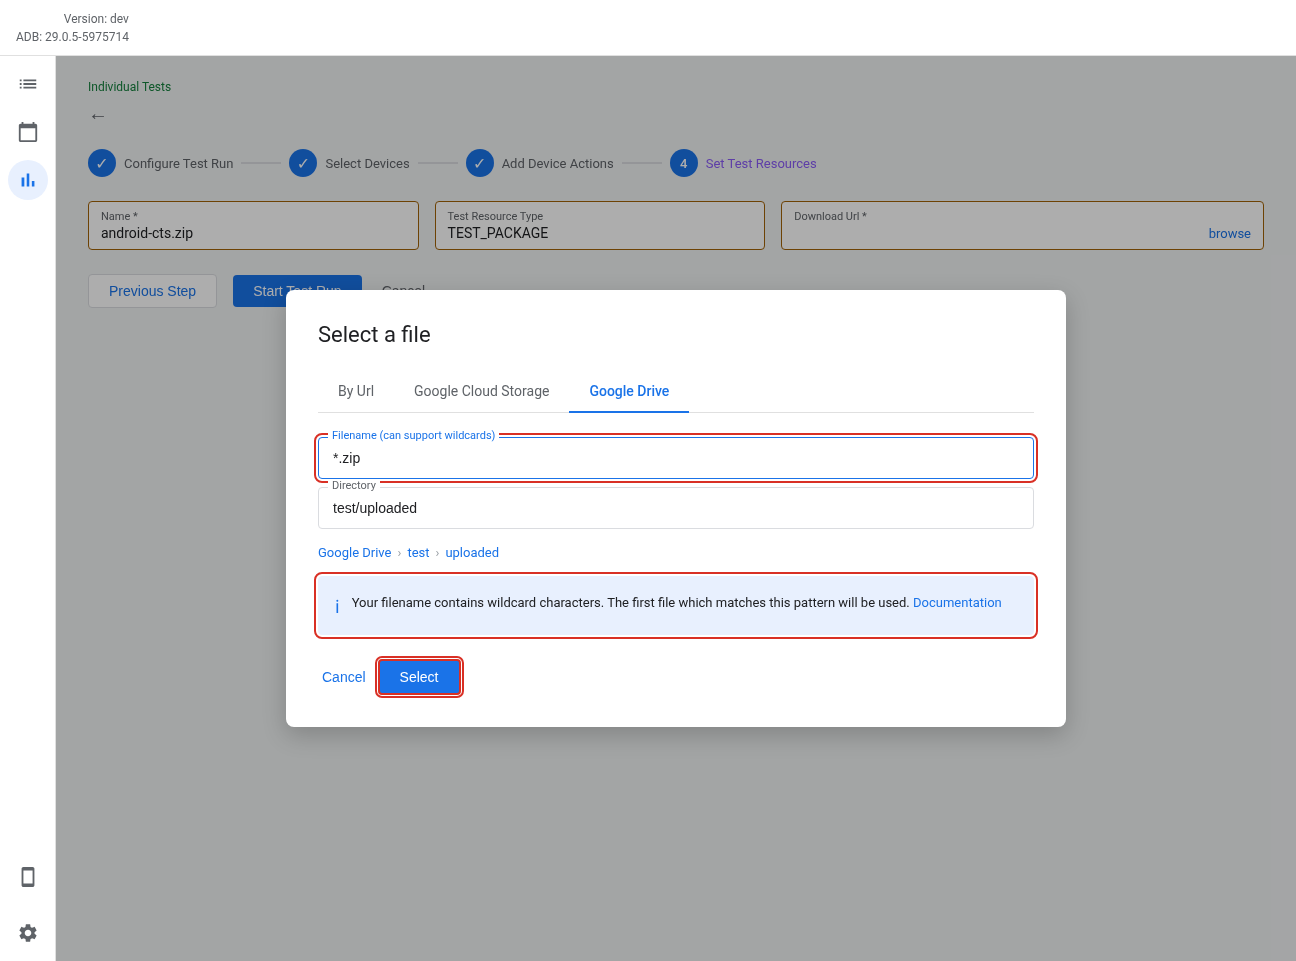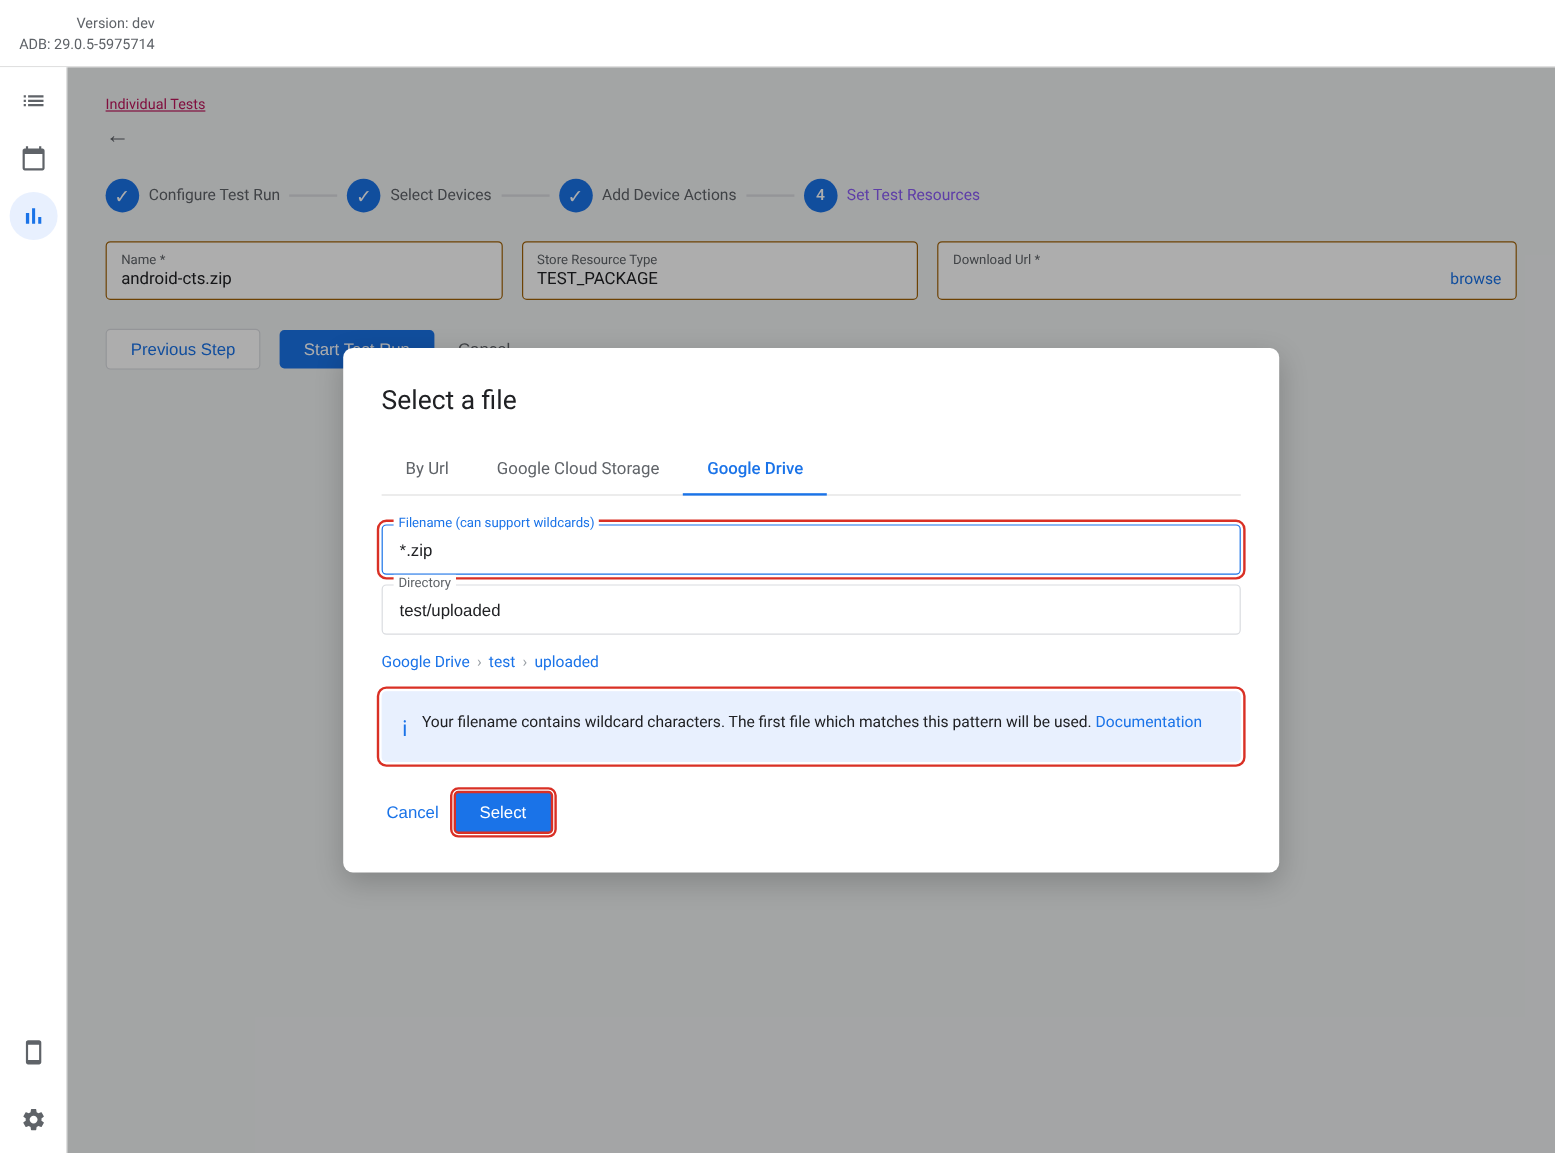--- a/index.html
+++ b/index.html
@@ -25,21 +25,21 @@
     }
     .sidebar-item {
       width: 40px; height: 40px; border-radius: 50%; display: flex; align-items: center; justify-content: center;
       cursor: pointer; color: #5f6368;
     }
     .sidebar-item.active { color: #1a73e8; background: #e8f0fe; }
 
     
     .main { flex: 1; padding: 24px 32px; overflow-y: auto; position: relative; }
 
-    .breadcrumb { font-size: 12px; color: #be185d; margin-bottom: 8px; text-decoration: underline; }
+    .breadcrumb { font-size: 12px; color: #15803d; margin-bottom: 8px; }
     .page-header { display: flex; align-items: center; gap: 12px; margin-bottom: 24px; }
     .back-btn { cursor: pointer; color: #5f6368; font-size: 20px; border: none; background: none; }
     .page-title { font-size: 24px; font-weight: 400; }
 
     
     .stepper { display: flex; align-items: center; margin-bottom: 24px; gap: 0; }
     .step { display: flex; align-items: center; gap: 8px; }
     .step-circle {
       width: 28px; height: 28px; border-radius: 50%; display: flex; align-items: center; justify-content: center;
       font-size: 13px; font-weight: 500;
@@ -204,21 +204,21 @@
         <span class="step-label active">Set Test Resources</span>
       </div>
     </div>
 
     <div class="form-row">
       <div class="field-group">
         <div class="field-label">Name *</div>
         <div class="field-value">android-cts.zip</div>
       </div>
       <div class="field-group">
-        <div class="field-label">Store Resource Type</div>
+        <div class="field-label">Test Resource Type</div>
         <div class="field-value">TEST_PACKAGE</div>
       </div>
       <div class="field-group url">
         <div class="field-content">
           <div class="field-label">Download Url *</div>
         </div>
         <span class="browse-link">browse</span>
       </div>
     </div>
 

